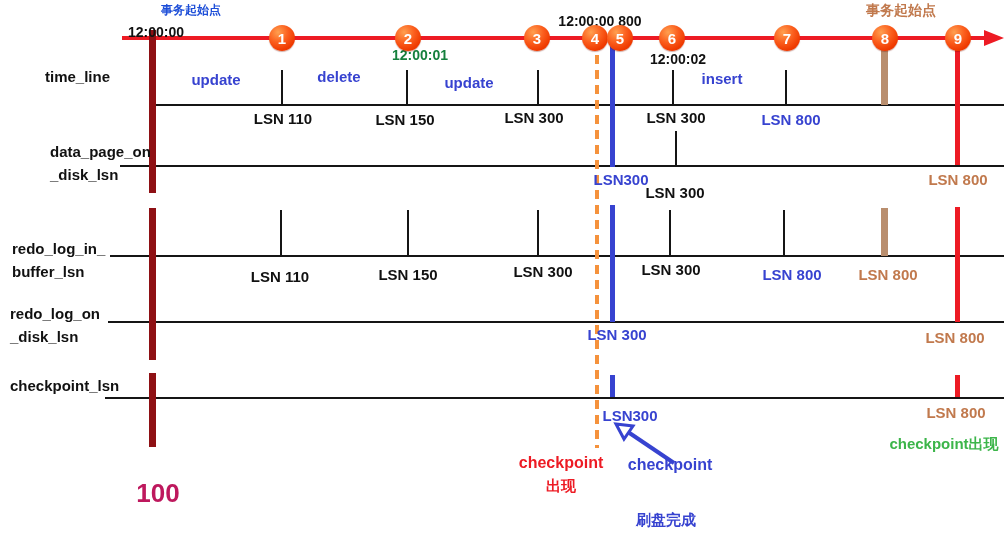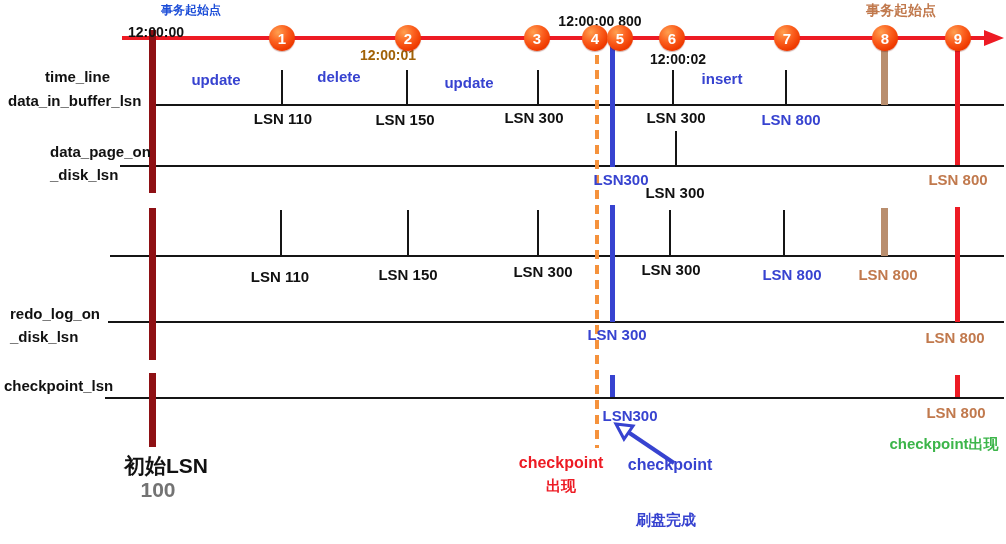--- a/index.html
+++ b/index.html
@@ -28,28 +28,28 @@
 <body>
 
 <div id="canvas">
   <svg id="cp-arrow" width="1006" height="544" viewBox="0 0 1006 544">
       <line x1="674" y1="463" x2="628" y2="432" stroke="#3743d0" stroke-width="4"></line>
       <polygon points="616,424 633,426 624,439" fill="none" stroke="#3743d0" stroke-width="3" stroke-linejoin="miter"></polygon>
     </svg>
 <div class="row-line timeline" style="left: 122px; top: 36px; width: 864px; background: rgb(237, 27, 36);"></div>
     <div class="row-label" style="left: 45px; top: 29px; margin-top: 36px;"><div>time_line</div></div>
     <div class="row-line" style="left: 152px; top: 104px; width: 852px;"></div>
-    <div class="row-label" style="left: 8px; top: 89px;"><div>data_in_buffer_lsn</div></div>
     <div class="row-line" style="left: 120px; top: 165px; width: 884px;"></div>
     <div class="row-label" style="left: 50px; top: 140px;"><div>data_page_on</div><div>_disk_lsn</div></div>
     <div class="row-line" style="left: 110px; top: 255px; width: 894px;"></div>
+    <div class="row-label" style="left: 12px; top: 237px;"><div>redo_log_in_</div><div>buffer_lsn</div></div>
     <div class="row-line" style="left: 108px; top: 321px; width: 896px;"></div>
     <div class="row-label" style="left: 10px; top: 302px;"><div>redo_log_on</div><div>_disk_lsn</div></div>
     <div class="row-line" style="left: 105px; top: 397px; width: 899px;"></div>
-    <div class="row-label" style="left: 4px; top: 374px; text-align: right;"><div>checkpoint_lsn</div></div>
+    <div class="row-label" style="left: 10px; top: 374px; text-align: right;"><div>checkpoint_lsn</div></div>
     <div class="bar" style="left: 148.5px; top: 30px; width: 7px; height: 163px; background: rgb(142, 16, 20);"></div>
     <div class="bar" style="left: 148.5px; top: 208px; width: 7px; height: 152px; background: rgb(142, 16, 20);"></div>
     <div class="bar" style="left: 148.5px; top: 373px; width: 7px; height: 74px; background: rgb(142, 16, 20);"></div>
     <div class="bar" style="left: 609.5px; top: 36px; width: 5px; height: 131px; background: rgb(55, 67, 208);"></div>
     <div class="bar" style="left: 609.5px; top: 205px; width: 5px; height: 117px; background: rgb(55, 67, 208);"></div>
     <div class="bar" style="left: 609.5px; top: 375px; width: 5px; height: 22px; background: rgb(55, 67, 208);"></div>
     <div class="bar" style="left: 954.5px; top: 44px; width: 5px; height: 121px; background: rgb(237, 27, 36);"></div>
     <div class="bar" style="left: 954.5px; top: 207px; width: 5px; height: 115px; background: rgb(237, 27, 36);"></div>
     <div class="bar" style="left: 954.5px; top: 375px; width: 5px; height: 22px; background: rgb(237, 27, 36);"></div>
     <div class="bar" style="left: 880.5px; top: 46px; width: 7px; height: 59px; background: rgb(185, 142, 110);"></div>
@@ -71,21 +71,21 @@
     <div class="badge" style="left: 524px; top: 25px;">3</div>
     <div class="badge" style="left: 582px; top: 25px;">4</div>
     <div class="badge" style="left: 607px; top: 25px;">5</div>
     <div class="badge" style="left: 659px; top: 25px;">6</div>
     <div class="badge" style="left: 774px; top: 25px;">7</div>
     <div class="badge" style="left: 872px; top: 25px;">8</div>
     <div class="badge" style="left: 945px; top: 25px;">9</div>
     <div class="tl-arrow" style="left: 984px; top: 30px; border-left: 20px solid rgb(237, 27, 36);"></div>
     <div class="txt" style="left: 163px; top: 2px; font-size: 12px; color: #1d4ed8; margin-left: 28px;">事务起始点</div>
     <div class="txt" style="left: 156px; top: 24px; font-size: 14px; color: rgb(17, 17, 17);">12:00:00</div>
-    <div class="txt" style="left: 388px; top: 47px; font-size: 14px; color: #a16207;">12:00:01</div>
+    <div class="txt" style="left: 420px; top: 47px; font-size: 14px; color: #15803d;">12:00:01</div>
     <div class="txt" style="left: 600px; top: 13px; font-size: 14px; color: rgb(17, 17, 17);">12:00:00 800</div>
     <div class="txt" style="left: 678px; top: 51px; font-size: 14px; color: rgb(17, 17, 17);">12:00:02</div>
     <div class="txt" style="left: 901px; top: 2px; font-size: 14px; color: rgb(193, 121, 77);">事务起始点</div>
     <div class="txt" style="left: 216px; top: 71px; font-size: 15px; color: rgb(55, 67, 208);">update</div>
     <div class="txt" style="left: 339px; top: 68px; font-size: 15px; color: rgb(55, 67, 208); text-align: right;">delete</div>
     <div class="txt" style="left: 469px; top: 74px; font-size: 15px; color: rgb(55, 67, 208);">update</div>
     <div class="txt" style="left: 722px; top: 70px; font-size: 15px; color: rgb(55, 67, 208);">insert</div>
     <div class="txt" style="left: 283px; top: 110px; font-size: 15px; color: rgb(17, 17, 17);">LSN 110</div>
     <div class="txt" style="left: 405px; top: 111px; font-size: 15px; color: rgb(17, 17, 17);">LSN 150</div>
     <div class="txt" style="left: 534px; top: 109px; font-size: 15px; color: rgb(17, 17, 17);">LSN 300</div>
@@ -97,20 +97,19 @@
     <div class="txt" style="left: 280px; top: 268px; font-size: 15px; color: rgb(17, 17, 17);">LSN 110</div>
     <div class="txt" style="left: 408px; top: 266px; font-size: 15px; color: rgb(17, 17, 17);">LSN 150</div>
     <div class="txt" style="left: 543px; top: 263px; font-size: 15px; color: rgb(17, 17, 17);">LSN 300</div>
     <div class="txt" style="left: 671px; top: 261px; font-size: 15px; color: rgb(17, 17, 17);">LSN 300</div>
     <div class="txt" style="left: 792px; top: 266px; font-size: 15px; color: rgb(55, 67, 208);">LSN 800</div>
     <div class="txt" style="left: 888px; top: 266px; font-size: 15px; color: rgb(193, 121, 77);">LSN 800</div>
     <div class="txt" style="left: 617px; top: 326px; font-size: 15px; color: rgb(55, 67, 208);">LSN 300</div>
     <div class="txt" style="left: 955px; top: 329px; font-size: 15px; color: rgb(193, 121, 77);">LSN 800</div>
     <div class="txt" style="left: 630px; top: 407px; font-size: 15px; color: rgb(55, 67, 208);">LSN300</div>
     <div class="txt" style="left: 956px; top: 404px; font-size: 15px; color: rgb(193, 121, 77);">LSN 800</div>
-    <div class="txt" style="left: 166px; top: 452px; font-size: 21px; color: rgb(17, 17, 17);">初始LSN</div>
-    <div class="txt" style="left: 158px; top: 478px; font-size: 21px; color: #737373;">100</div>
+    <div class="txt" style="left: 158px; top: 478px; font-size: 26px; color: #be185d;">100</div>
     <div class="txt" style="left: 561px; top: 454px; font-size: 16px; color: rgb(237, 27, 36);">checkpoint</div>
     <div class="txt" style="left: 561px; top: 477px; font-size: 15px; color: rgb(237, 27, 36);">出现</div>
     <div class="txt" style="left: 670px; top: 456px; font-size: 16px; color: rgb(55, 67, 208);">checkpoint</div>
     <div class="txt" style="left: 666px; top: 479px; font-size: 15px; color: rgb(55, 67, 208); margin-top: 32px;">刷盘完成</div>
     <div class="txt" style="left: 944px; top: 435px; font-size: 15px; color: rgb(60, 181, 74);">checkpoint出现</div>
   </div>
 
 </body></html>

